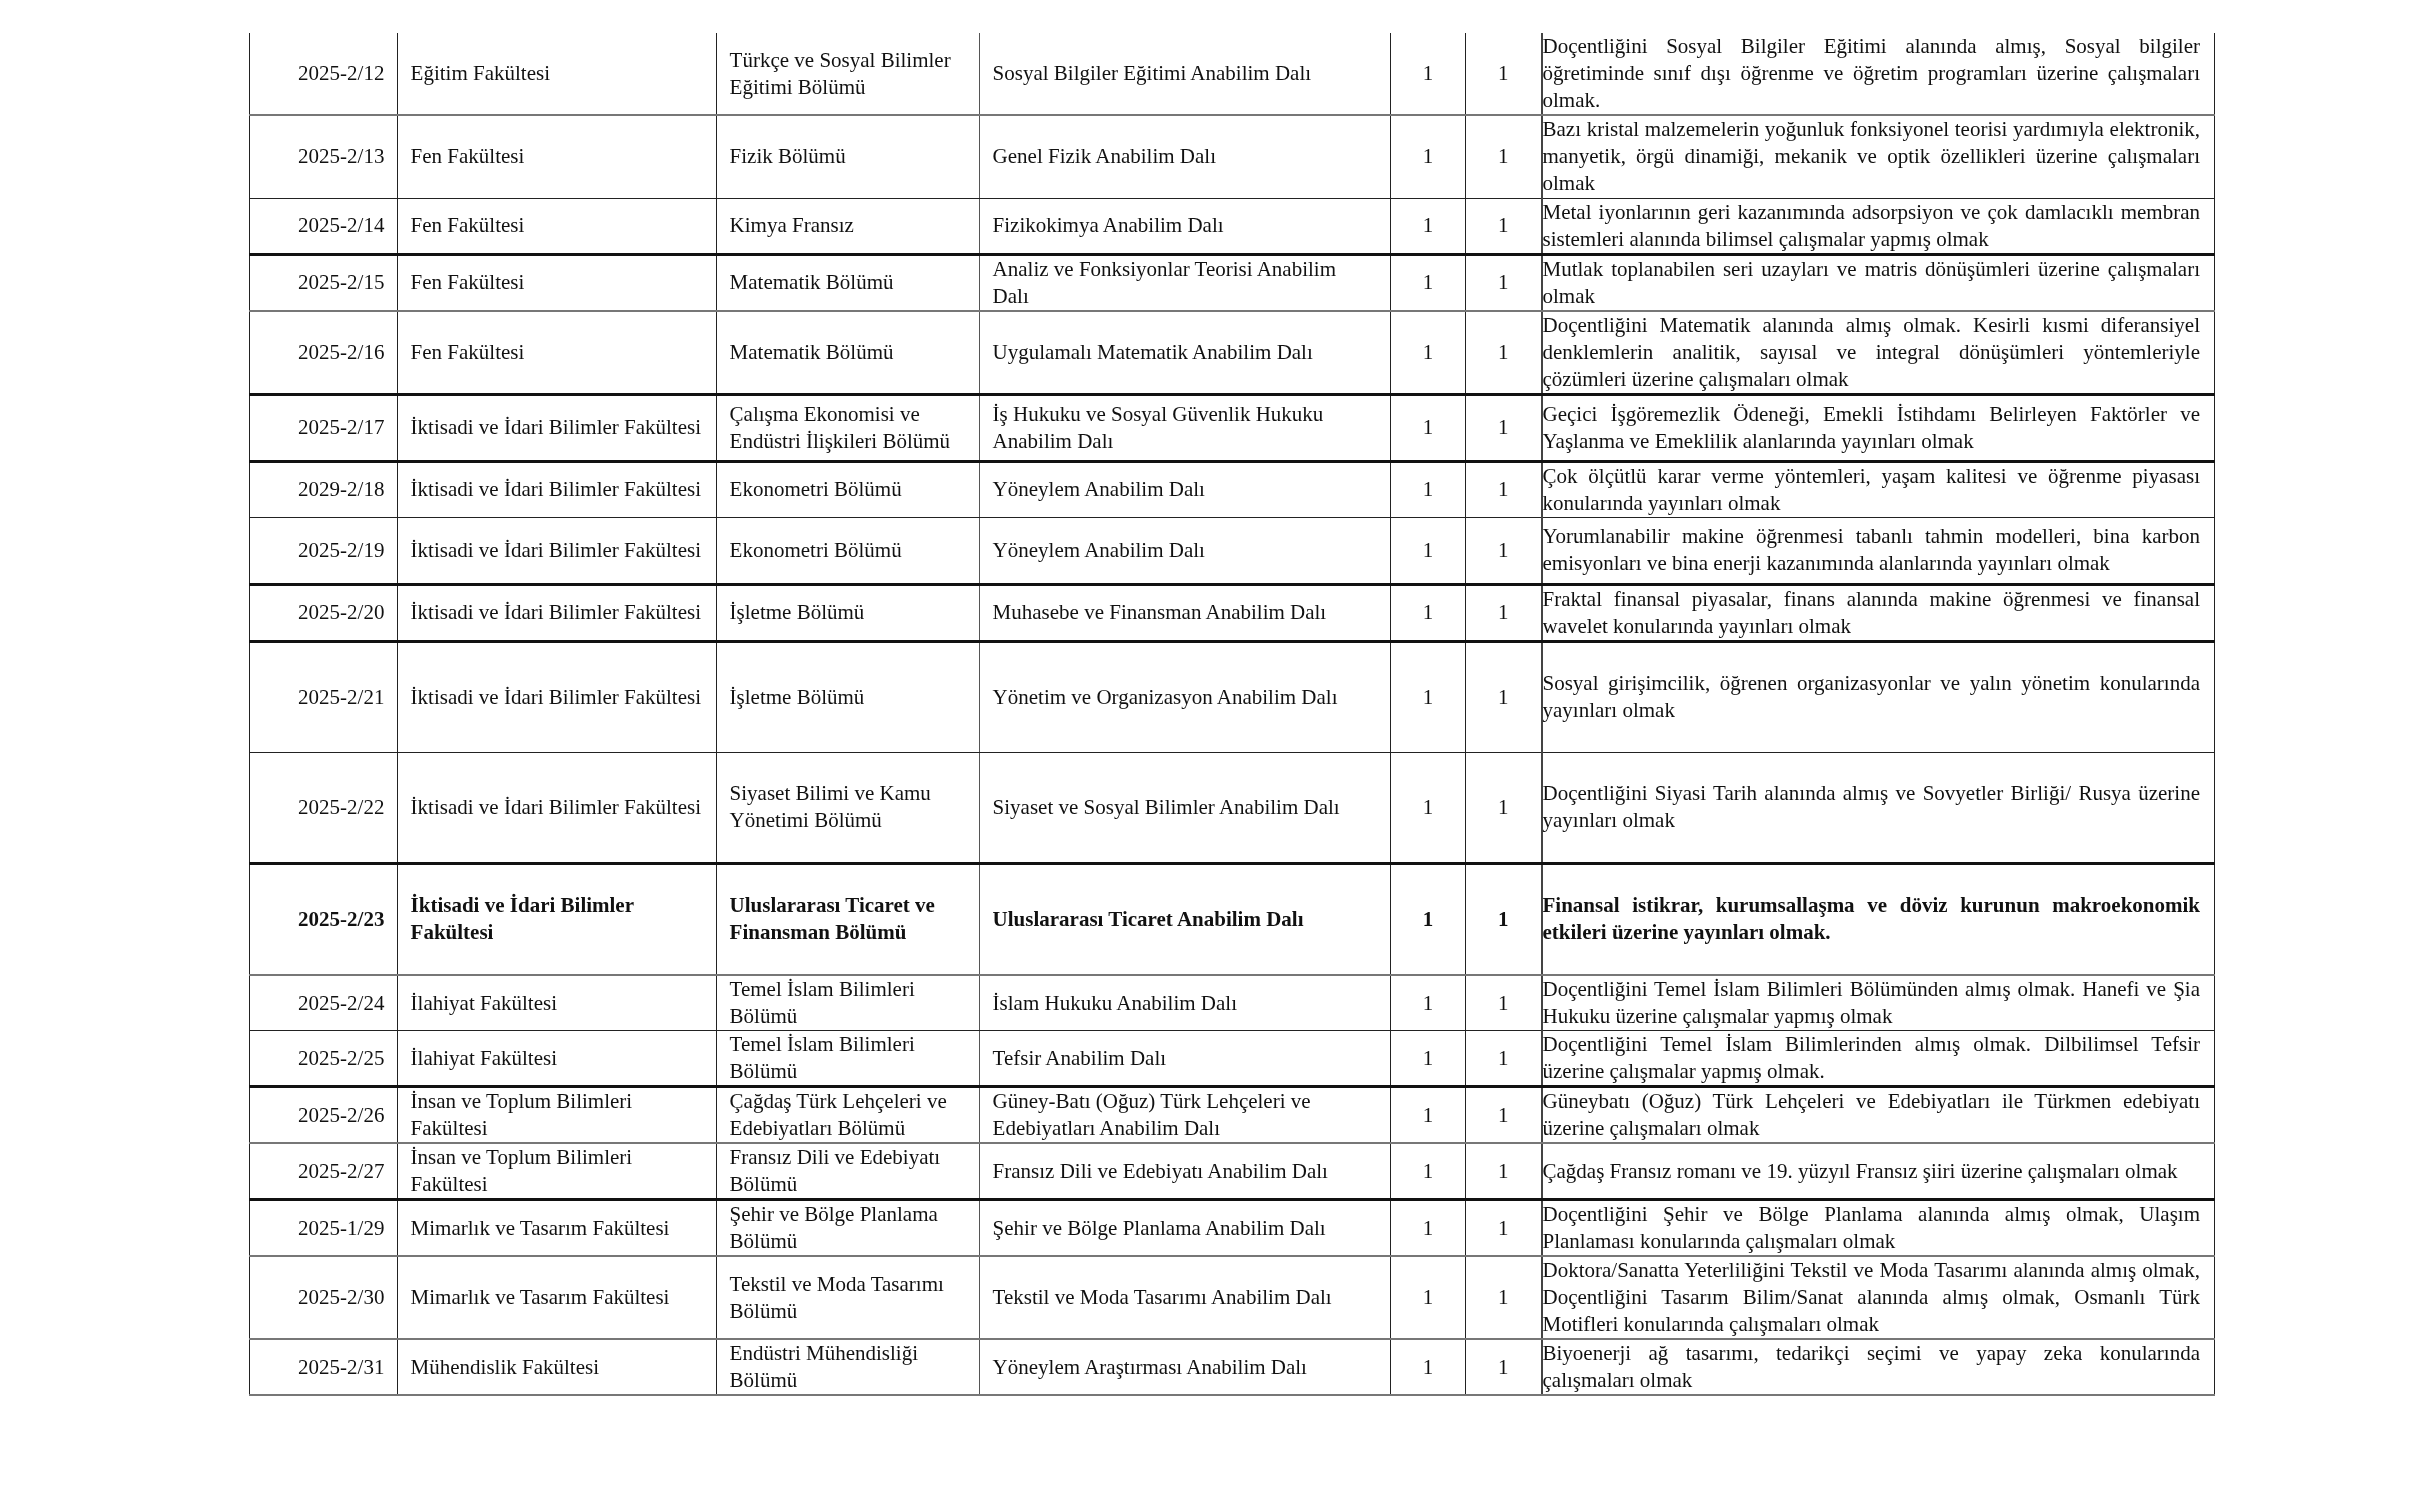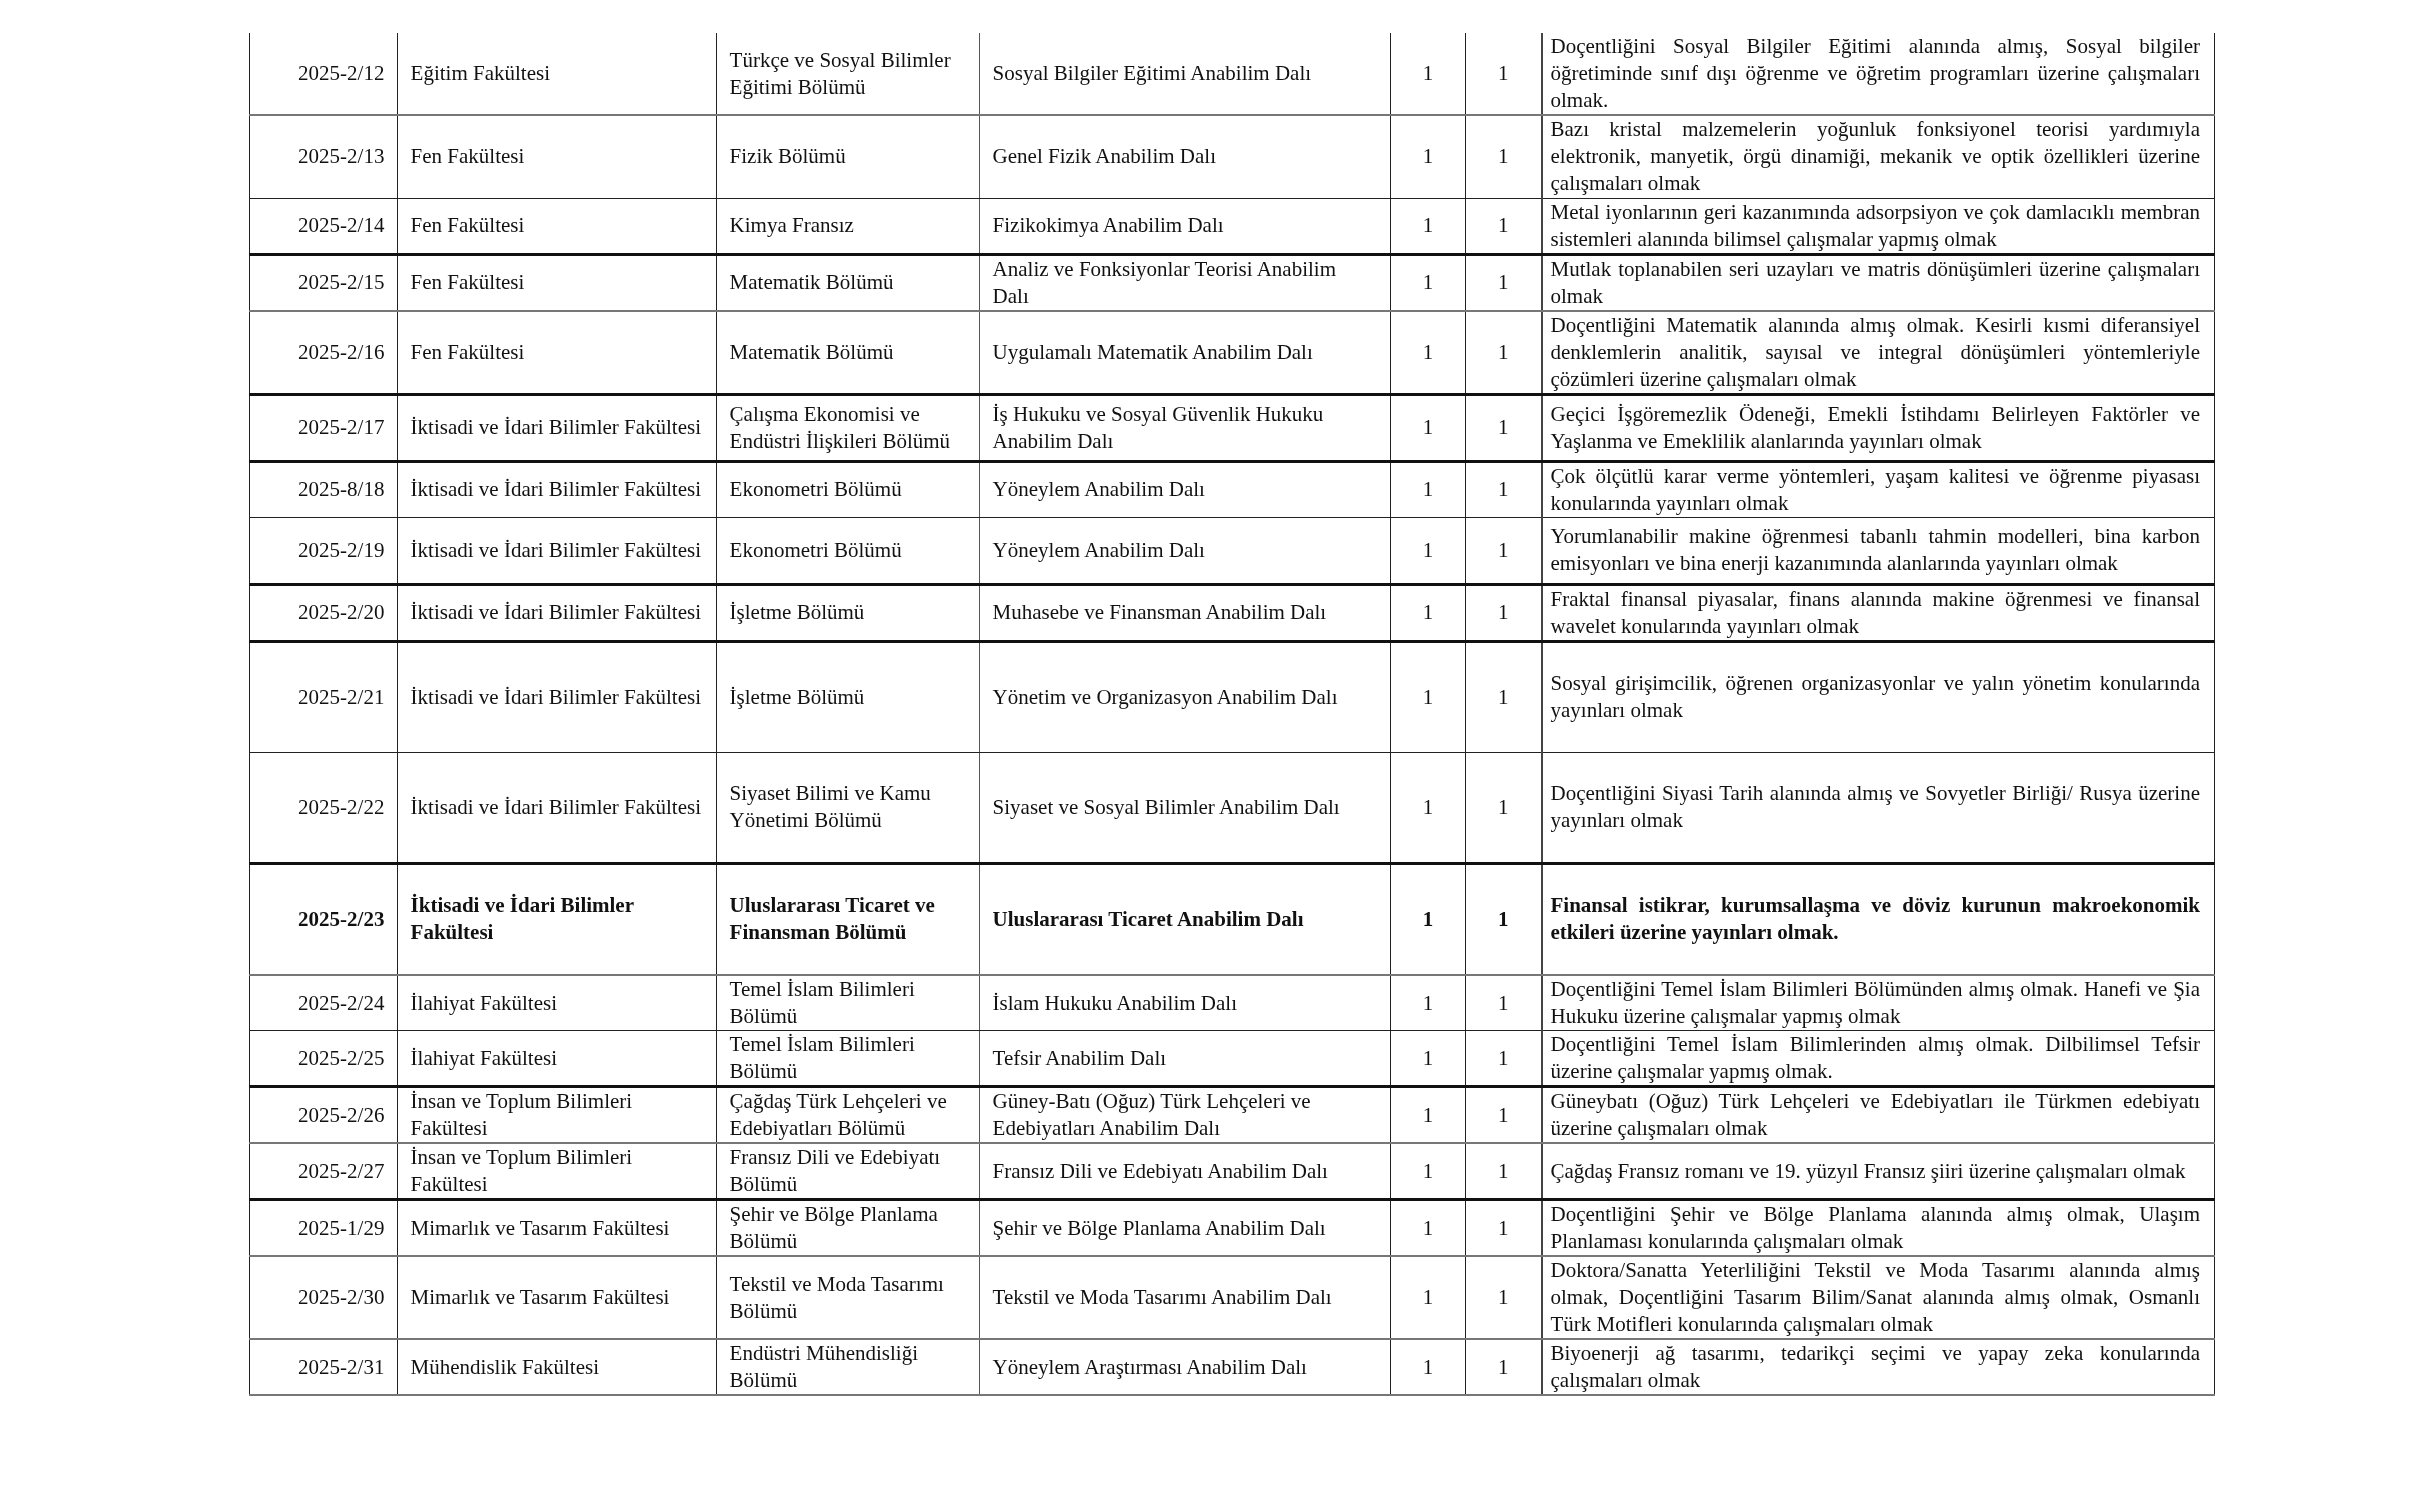--- a/index.html
+++ b/index.html
@@ -4,21 +4,21 @@
 <style>
   html, body { margin:0; padding:0; background:#fff; }
   body { width:2426px; height:1512px; position:relative; overflow:hidden;
          font-family:"Liberation Serif", "DejaVu Serif", serif; color:#111; }
   table { position:absolute; left:249px; top:33px; border-collapse:collapse;
           table-layout:fixed; width:1964px; font-size:21px; line-height:27px; }
   td { border:1.6px solid #222; padding:0 12.6px; vertical-align:middle; overflow:hidden; }
   tr:first-child td { border-top:none; }
   td.c1 { text-align:right; }
   td.c5, td.c6 { text-align:center; padding:0; }
-  td.c7 { text-align:justify; text-align-last:left; padding:0 14px 0 8px; }
+  td.c7 { text-align:justify; text-align-last:left; padding:0 14px 0 0; }
   tr.thick td { border-bottom:3.1px solid #111; }
   tr.gray td { border-bottom:2.4px solid #777; }
   td.c6 { border-left:1.6px solid #999; border-right:2.4px solid #444; }
   td.c3 { border-right:1.6px solid #555; border-left:1.6px solid #777; }
 </style>
 </head>
 <body>
 
 <table>
   <colgroup>
@@ -79,21 +79,21 @@
       <tr class="thick" style="height: 67px;">
     <td class="c1">2025-2/17</td>
     <td class="c2">İktisadi ve İdari Bilimler Fakültesi</td>
     <td class="c3">Çalışma Ekonomisi ve Endüstri İlişkileri Bölümü</td>
     <td class="c4">İş Hukuku ve Sosyal Güvenlik Hukuku Anabilim Dalı</td>
     <td class="c5">1</td>
     <td class="c6">1</td>
     <td class="c7">Geçici İşgöremezlik Ödeneği, Emekli İstihdamı Belirleyen Faktörler ve Yaşlanma ve Emeklilik alanlarında yayınları olmak</td>
   </tr>
       <tr style="height: 45px;">
-    <td class="c1">2025-8/18</td>
+    <td class="c1">2029-2/18</td>
     <td class="c2">İktisadi ve İdari Bilimler Fakültesi</td>
     <td class="c3">Ekonometri Bölümü</td>
     <td class="c4">Yöneylem Anabilim Dalı</td>
     <td class="c5">1</td>
     <td class="c6">1</td>
     <td class="c7">Çok ölçütlü karar verme yöntemleri, yaşam kalitesi ve öğrenme piyasası konularında yayınları olmak</td>
   </tr>
       <tr class="thick" style="height: 67px;">
     <td class="c1">2025-2/19</td>
     <td class="c2">İktisadi ve İdari Bilimler Fakültesi</td>

